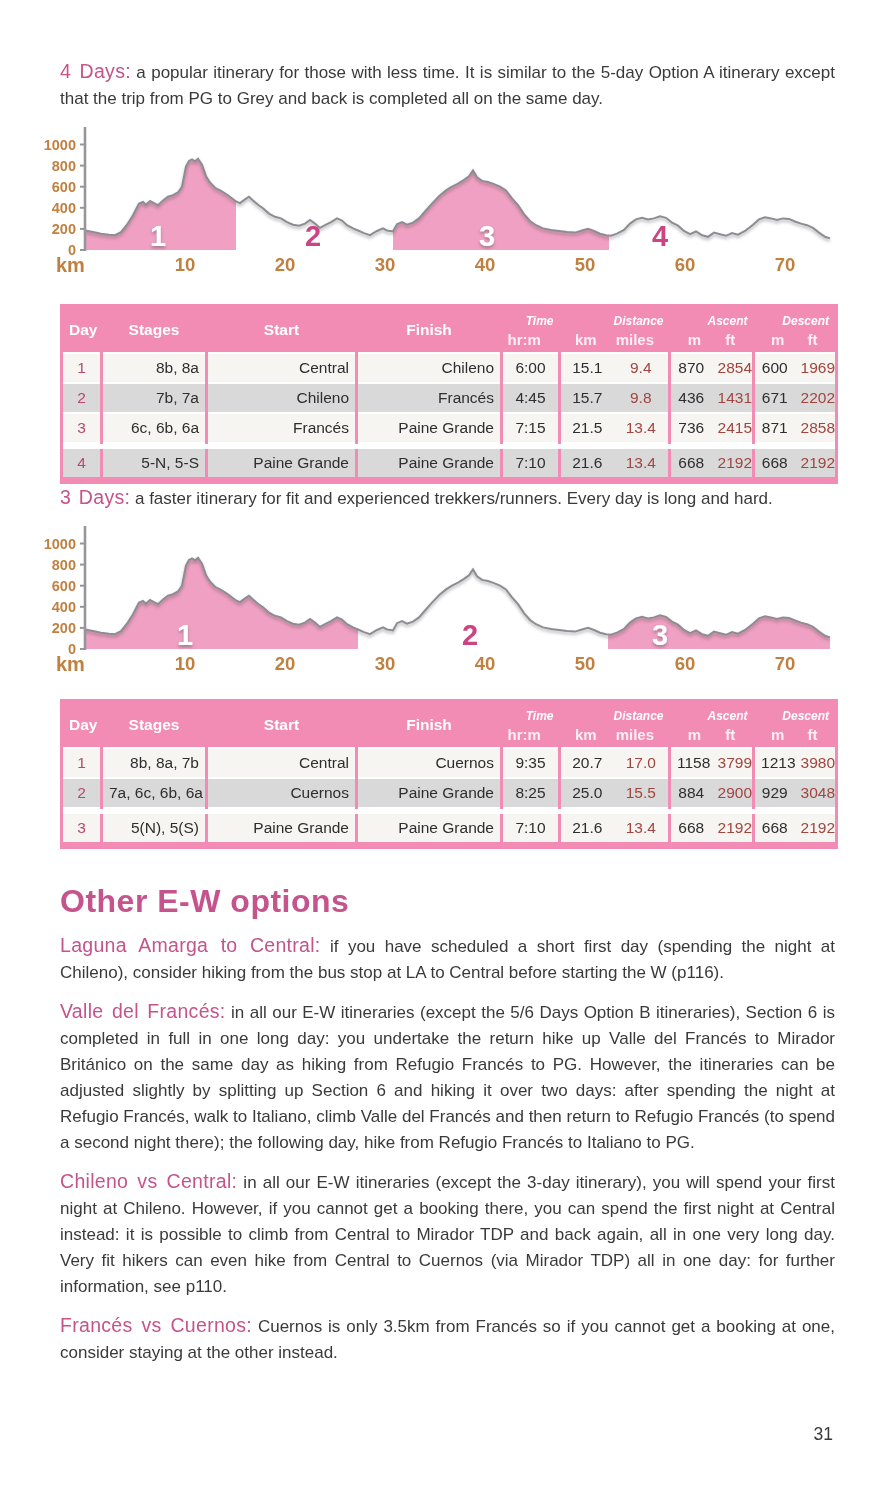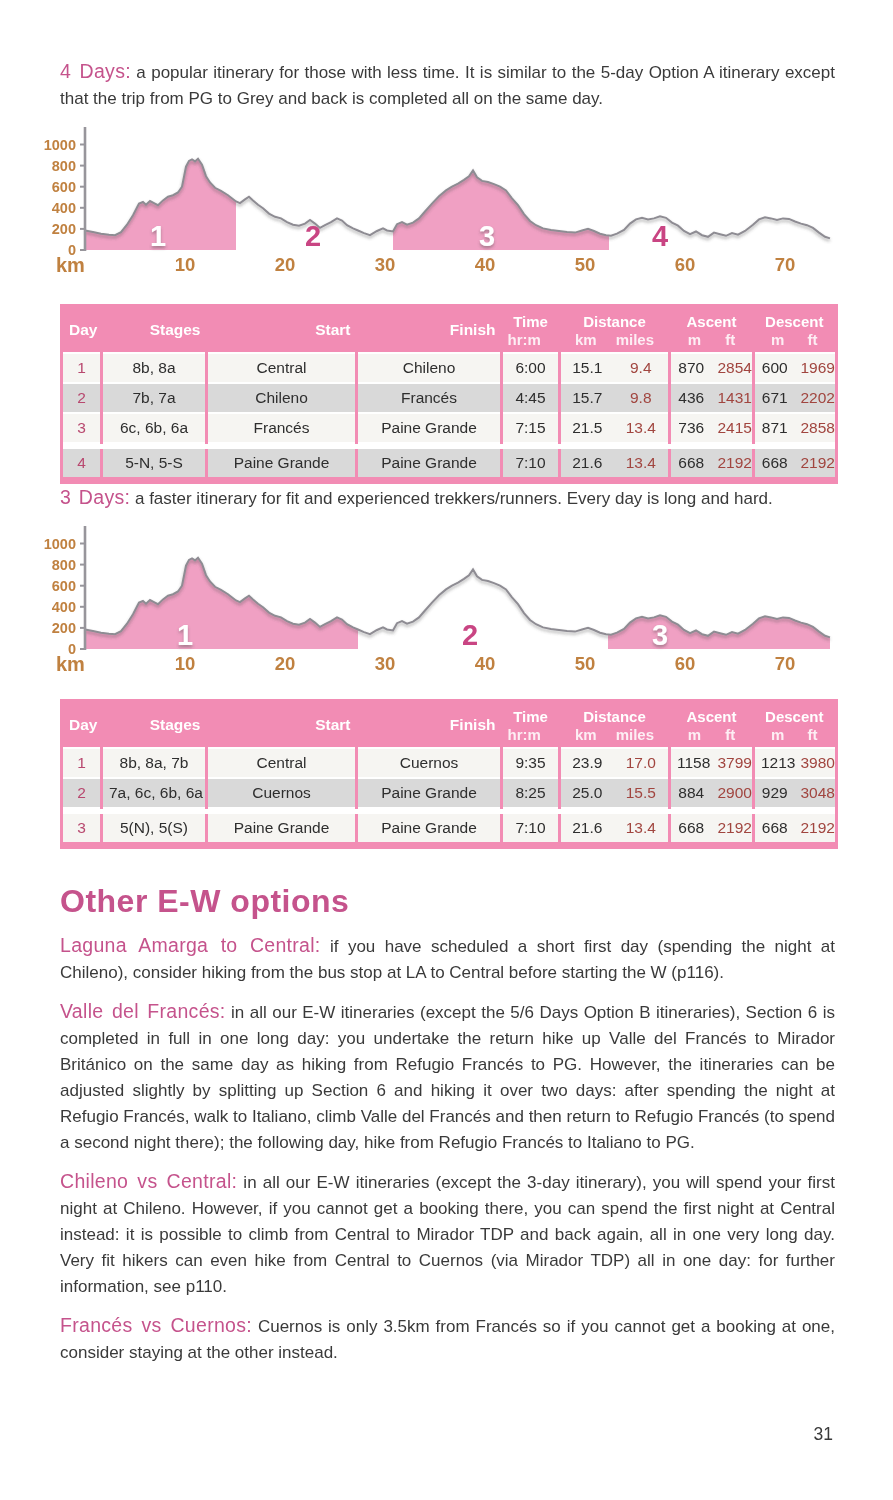--- a/index.html
+++ b/index.html
@@ -23,32 +23,32 @@
   svg .seg{font-size:29px;font-weight:bold;font-family:"Liberation Sans",sans-serif;}
   svg .seg-w{fill:#ffffff;}
   svg .seg-p{fill:var(--segpink);}
   table.itin{border-collapse:collapse;table-layout:fixed;width:775px;
              border:3px solid var(--pink);border-bottom-width:7px;
              font-size:15.5px;color:#2e2e2e;}
   .tbl1{margin-top:28px;}
   .tbl2{margin-top:24px;}
   table.itin thead th{background:var(--pink);color:#fff;font-weight:bold;
              padding:5px 6px 4px 6px;border-bottom:2px solid #fff;vertical-align:middle;}
-  table.itin thead .h-main{font-size:15px;line-height:19px;text-align:center;}
+  table.itin thead .h-main{font-size:12px;line-height:19px;text-align:right;font-style:italic;}
   table.itin thead .h-sub{font-size:15px;line-height:17px;color:rgba(255,255,255,.85);text-align:left;}
   table.itin thead .h-sub2{display:flex;justify-content:space-around;}
-  table.itin thead th.h-left{text-align:right;}
+  table.itin thead th.h-left{text-align:center;}
   table.itin thead th.h-ctr{text-align:center;}
   table.itin td{padding:3px 6px;height:22px;border-bottom:2px solid #fff;white-space:nowrap;overflow:hidden;}
   table.itin tr.light td{background:var(--rowlight);}
   table.itin tr.gray td{background:var(--rowgray);}
   table.itin tr.spacer td{background:#fff;height:5px;padding:0;border:none;}
   td.bR{border-right:3px solid var(--pink);}
   td.c-day{color:var(--dayred);text-align:center;}
-  td.c-txt{text-align:center;}
+  td.c-txt{text-align:right;}
   td.c-num{text-align:center;}
   td.red{color:var(--redval);}
   h2.other{margin:34px 0 4px 0;font-size:32px;font-weight:bold;color:var(--headpink);letter-spacing:.5px;}
   p.opt{margin-top:12px;}
   .pagenum{position:absolute;right:60px;top:1424px;font-size:17.5px;color:var(--body);}
 </style>
 </head>
 <body>
 
 <div class="page">
@@ -291,21 +291,21 @@
             </th>
         </tr>
       </thead>
       <tbody>
           <tr class="light">
             <td class="c-day bR">1</td>
             <td class="c-txt bR">8b, 8a, 7b</td>
             <td class="c-txt bR">Central</td>
             <td class="c-txt bR">Cuernos</td>
             <td class="c-num bR">9:35</td>
-            <td class="c-num">23.9</td>
+            <td class="c-num">20.7</td>
             <td class="c-num red bR">17.0</td>
             <td class="c-num">1158</td>
             <td class="c-num red bR">3799</td>
             <td class="c-num">1213</td>
             <td class="c-num red">3980</td>
           </tr>
           <tr class="gray">
             <td class="c-day bR">2</td>
             <td class="c-txt bR">7a, 6c, 6b, 6a</td>
             <td class="c-txt bR">Cuernos</td>

